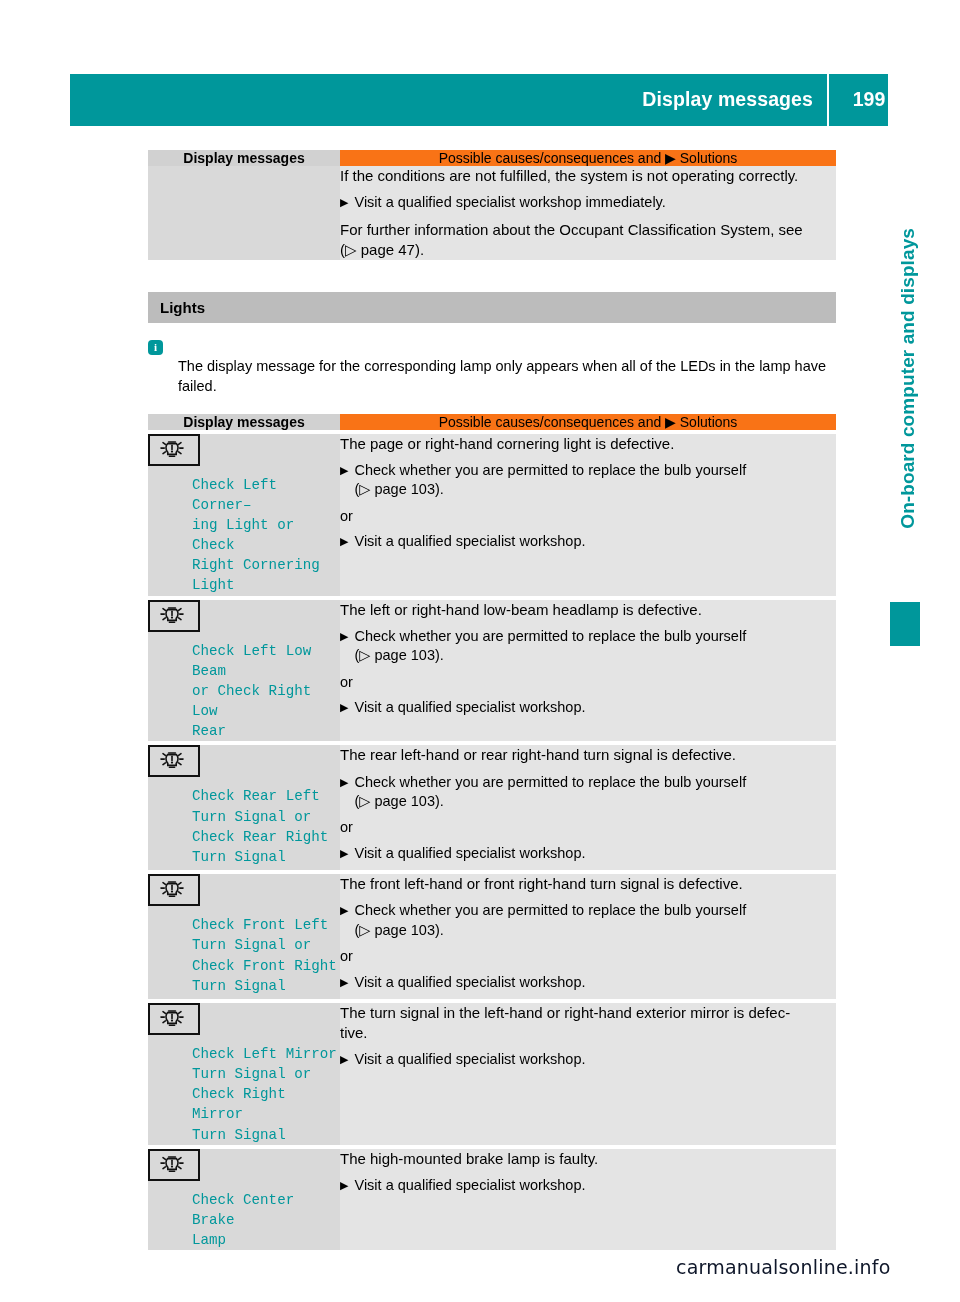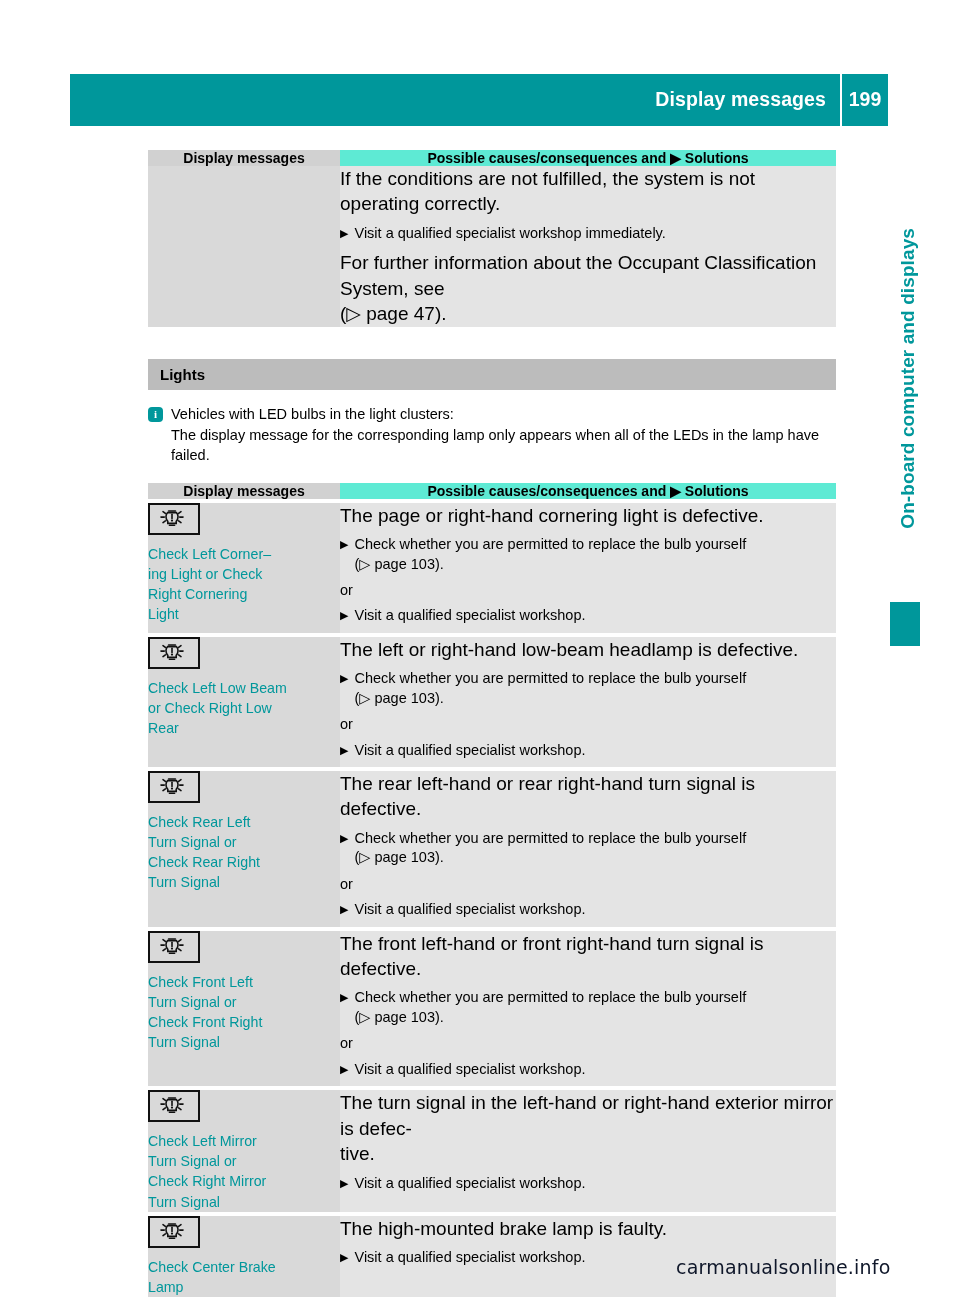--- a/index.html
+++ b/index.html
@@ -37,23 +37,24 @@
   }
   .header-divider {
     width: 2px;
     height: 52px;
     background: #ffffff;
   }
   .header-page-number {
     color: #ffffff;
     font-size: 19.5px;
     font-weight: bold;
-    width: 46px;
+    width: 38px;
     text-align: center;
     line-height: 1;
+    margin-left: 21px;
   }
 
   
   .side-tab {
     position: absolute;
     right: 32px;
     top: 228px;
     width: 40px;
     height: 420px;
     display: flex;
@@ -103,43 +104,43 @@
   }
 
   .th-left {
     background: #d1d1d1;
     padding: 9px 12px 9px 12px;
     font-size: 14px;
     font-weight: bold;
     color: #000;
   }
   .th-right {
-    background: #5eead4;
+    background: #f97316;
     padding: 9px 10px 9px 12px;
     font-size: 14px;
-    font-weight: bold;
+    font-weight: normal;
     color: #000;
   }
   .td-left {
     background: #d9d9d9;
     padding: 10px 12px 12px 12px;
   }
   .td-right {
     background: #e4e4e4;
     padding: 10px 10px 12px 12px;
   }
   .spacer-row td {
     height: 4px;
     background: #ffffff;
     padding: 0;
   }
 
   
   .body-line {
-    font-size: 19px;
+    font-size: 15px;
     color: #000;
     line-height: 1.34;
     margin: 0 0 7px 0;
   }
   .body-line:last-child { margin-bottom: 0; }
 
   .step {
     display: flex;
     font-size: 14.5px;
     color: #000;
@@ -198,38 +199,39 @@
   }
   .note-text {
     font-size: 14.5px;
     color: #000;
     line-height: 1.38;
   }
   .note-body {
     font-size: 14.5px;
     color: #000;
     line-height: 1.38;
-    margin-left: 23px;
+    margin-left: 30px;
     margin-top: 1px;
   }
 
   
   .bulb-icon-box {
     width: 48px;
     height: 28px;
     border: 2px solid #111;
     background: #d9d9d9;
     display: block;
     margin-bottom: 9px;
   }
   .msg-code {
-    font-family: Liberation Sans, sans-serif;
+    font-family: Liberation Mono, monospace;
     font-size: 14.2px;
     color: #00979b;
     line-height: 1.42;
+    margin-left: 44px;
   }
 
   
   .watermark {
     position: absolute;
     left: 676px;
     top: 1256px;
     font-size: 19px;
     color: #0f172a;
     letter-spacing: 0.2px;
@@ -281,21 +283,20 @@
         </td>
       </tr>
     </tbody>
   </table>
 
   <div class="section-band">Lights</div>
 
   <div class="note-block">
     <div class="note-first-line">
       <span class="info-icon">i</span>
-      <span class="note-text">Vehicles with LED bulbs in the light clusters:</span>
     </div>
     <div class="note-body">The display message for the corresponding lamp only appears when all of the LEDs in the lamp have failed.</div>
   </div>
 
   <table class="msg-table">
     <colgroup>
         <col class="c-left">
         <col class="c-right">
       </colgroup>
     <tbody>

